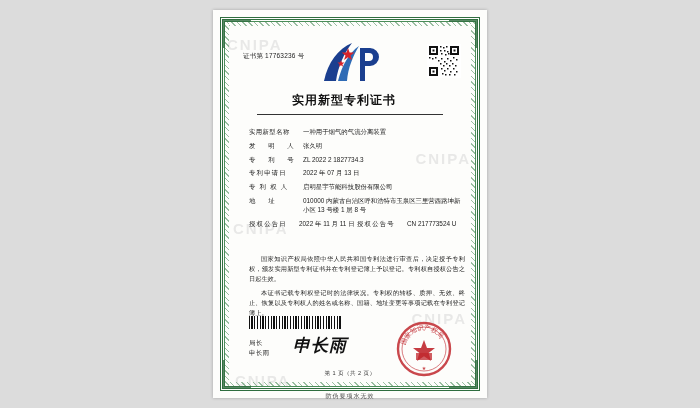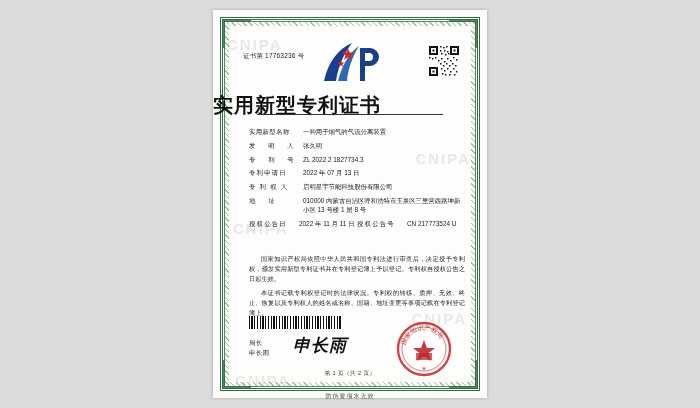--- a/index.html
+++ b/index.html
@@ -56,23 +56,23 @@
   .qr{
     position:absolute;right:26px;top:34px;width:34px;height:34px;
     background:#fff;
   }
   .qr svg{display:block;}
   .emblem{
     position:absolute;left:50%;top:30px;transform:translateX(-50%);
     width:64px;height:46px;
   }
   .title{
-    position:absolute;left:0;right:12px;top:82px;
+    position:absolute;left:0;right:12px;top:82px;text-align:center;
     font-family:"DejaVu Sans","Liberation Sans",sans-serif;
-    font-size:20px;font-weight:bold;color:#111;letter-spacing:1px;
+    font-size:12px;font-weight:bold;color:#111;letter-spacing:1px;
   }
   .title-rule{
     position:absolute;left:44px;right:44px;top:104px;height:1px;
     background:#333;
   }
 
   
   .fields{
     position:absolute;left:36px;right:22px;top:118px;
     font-size:6.4px;color:#1a1a1a;line-height:1.35;

